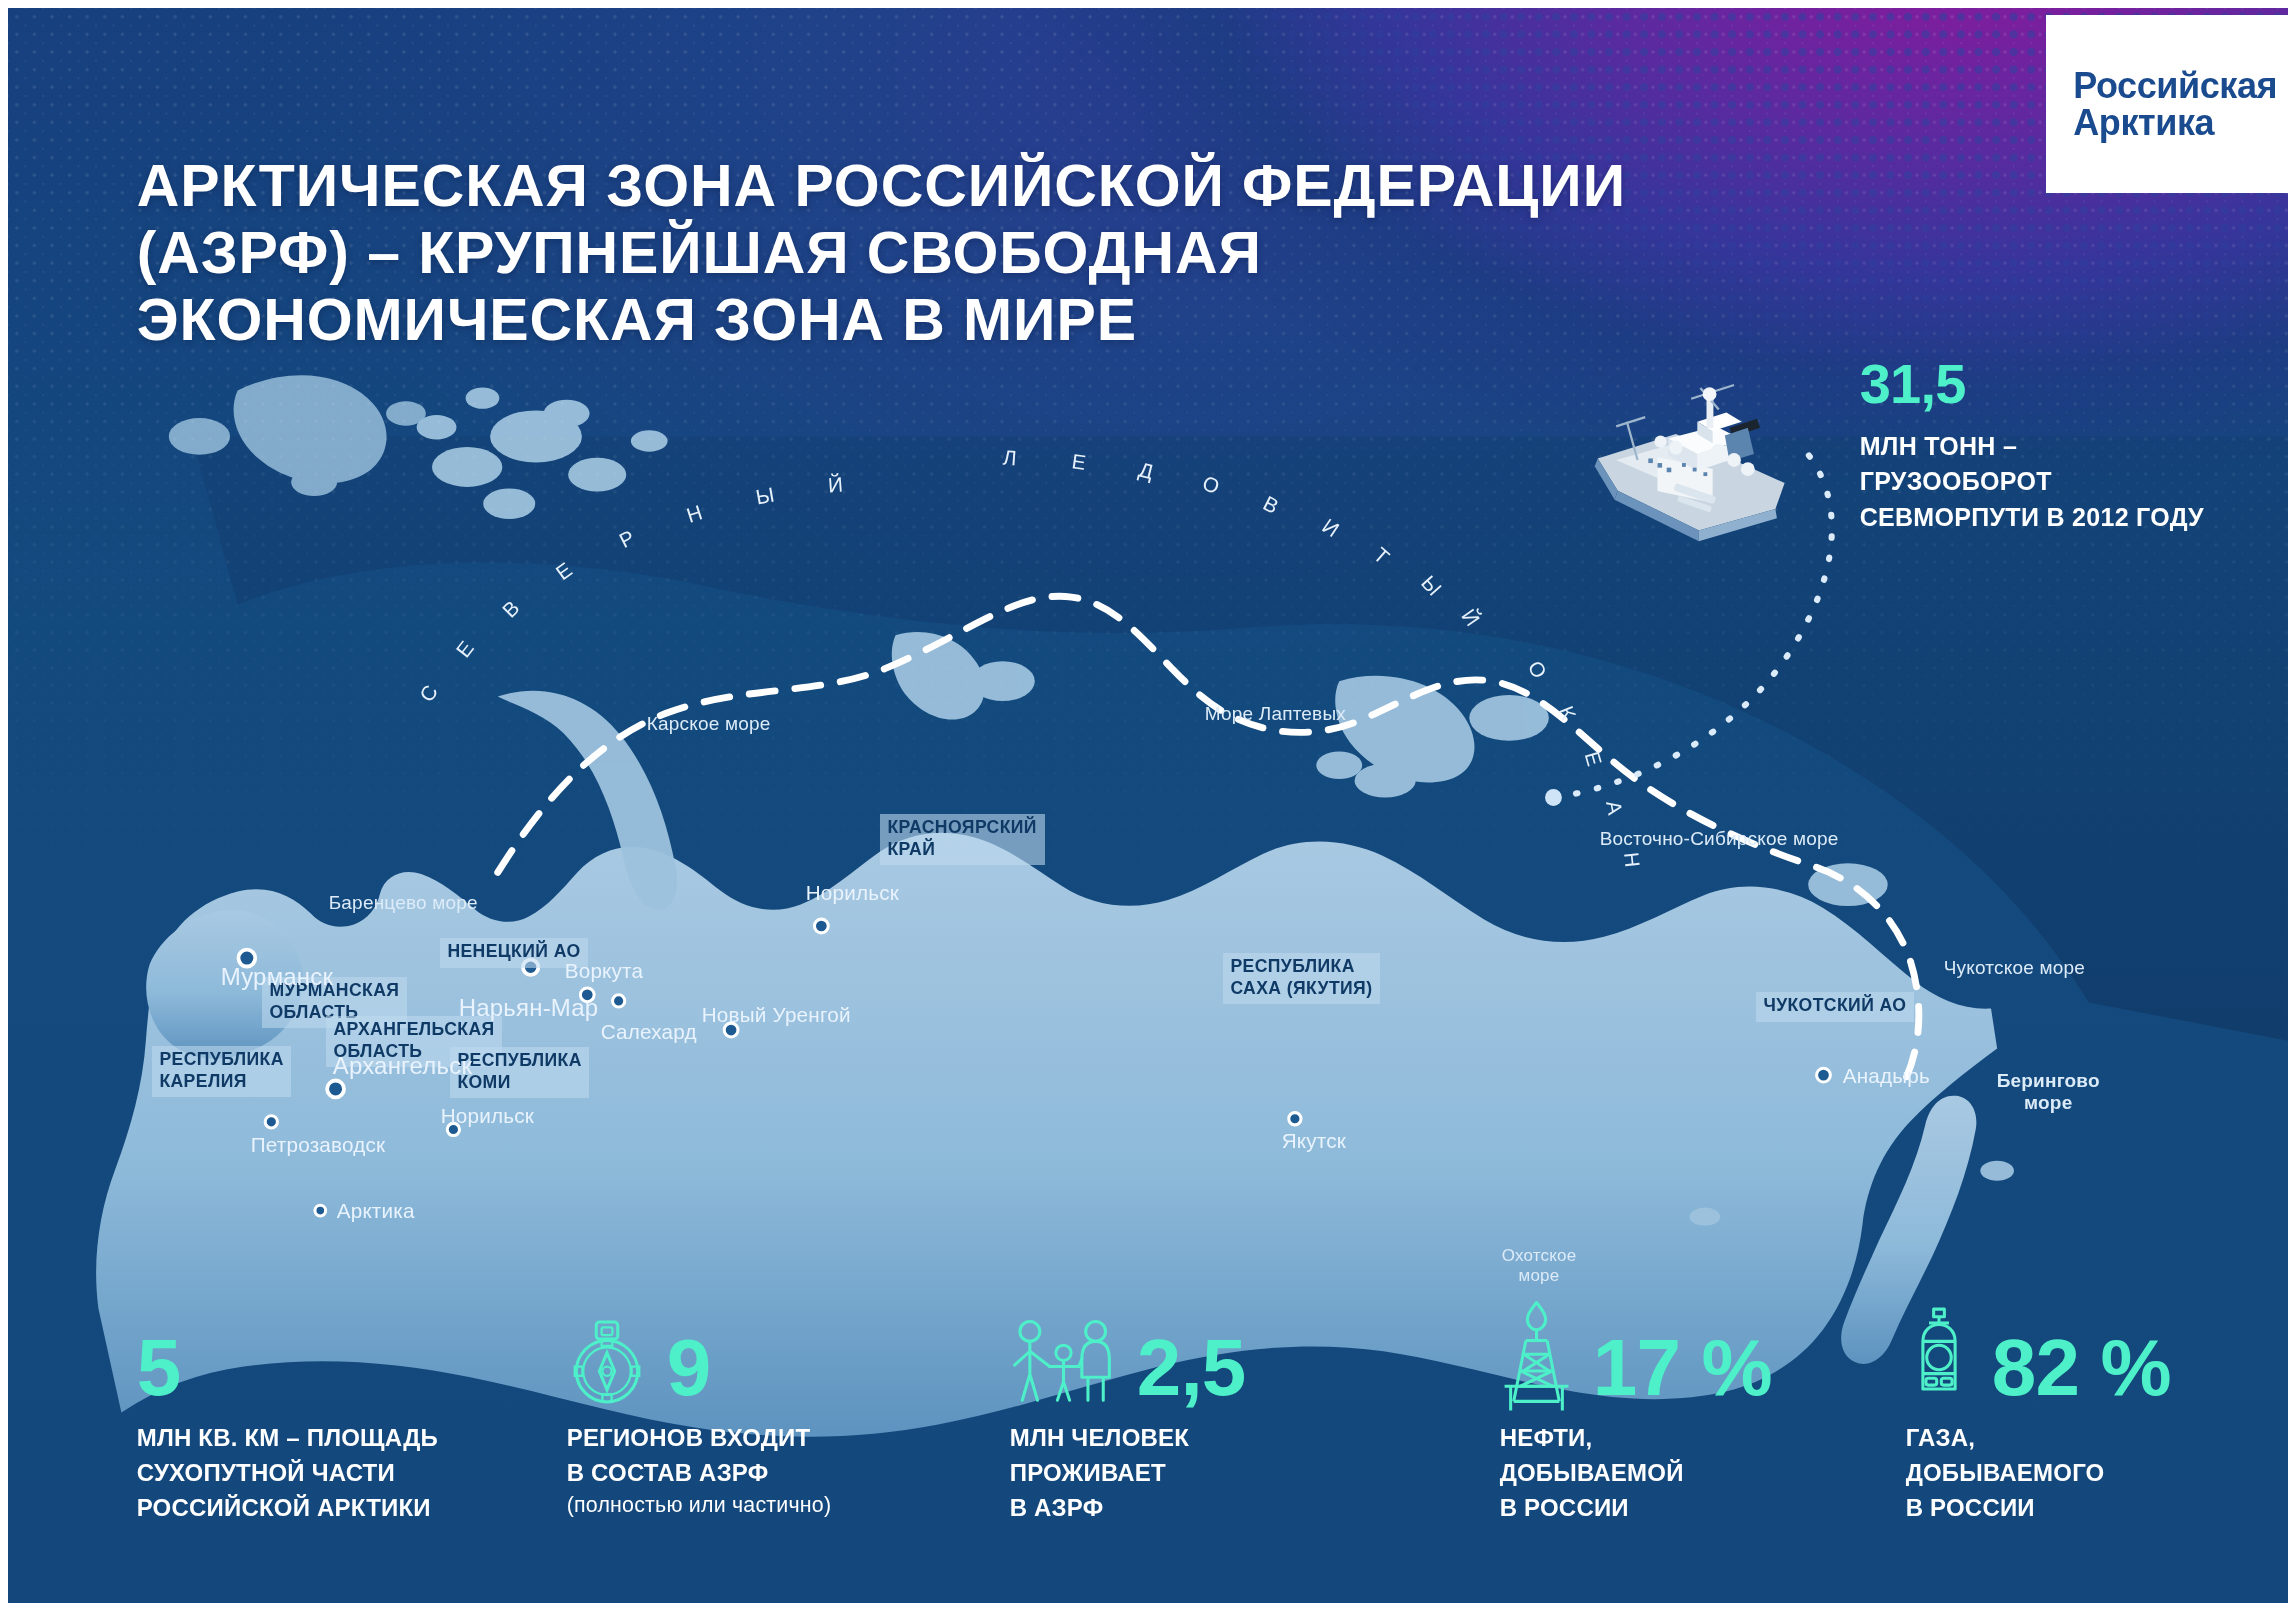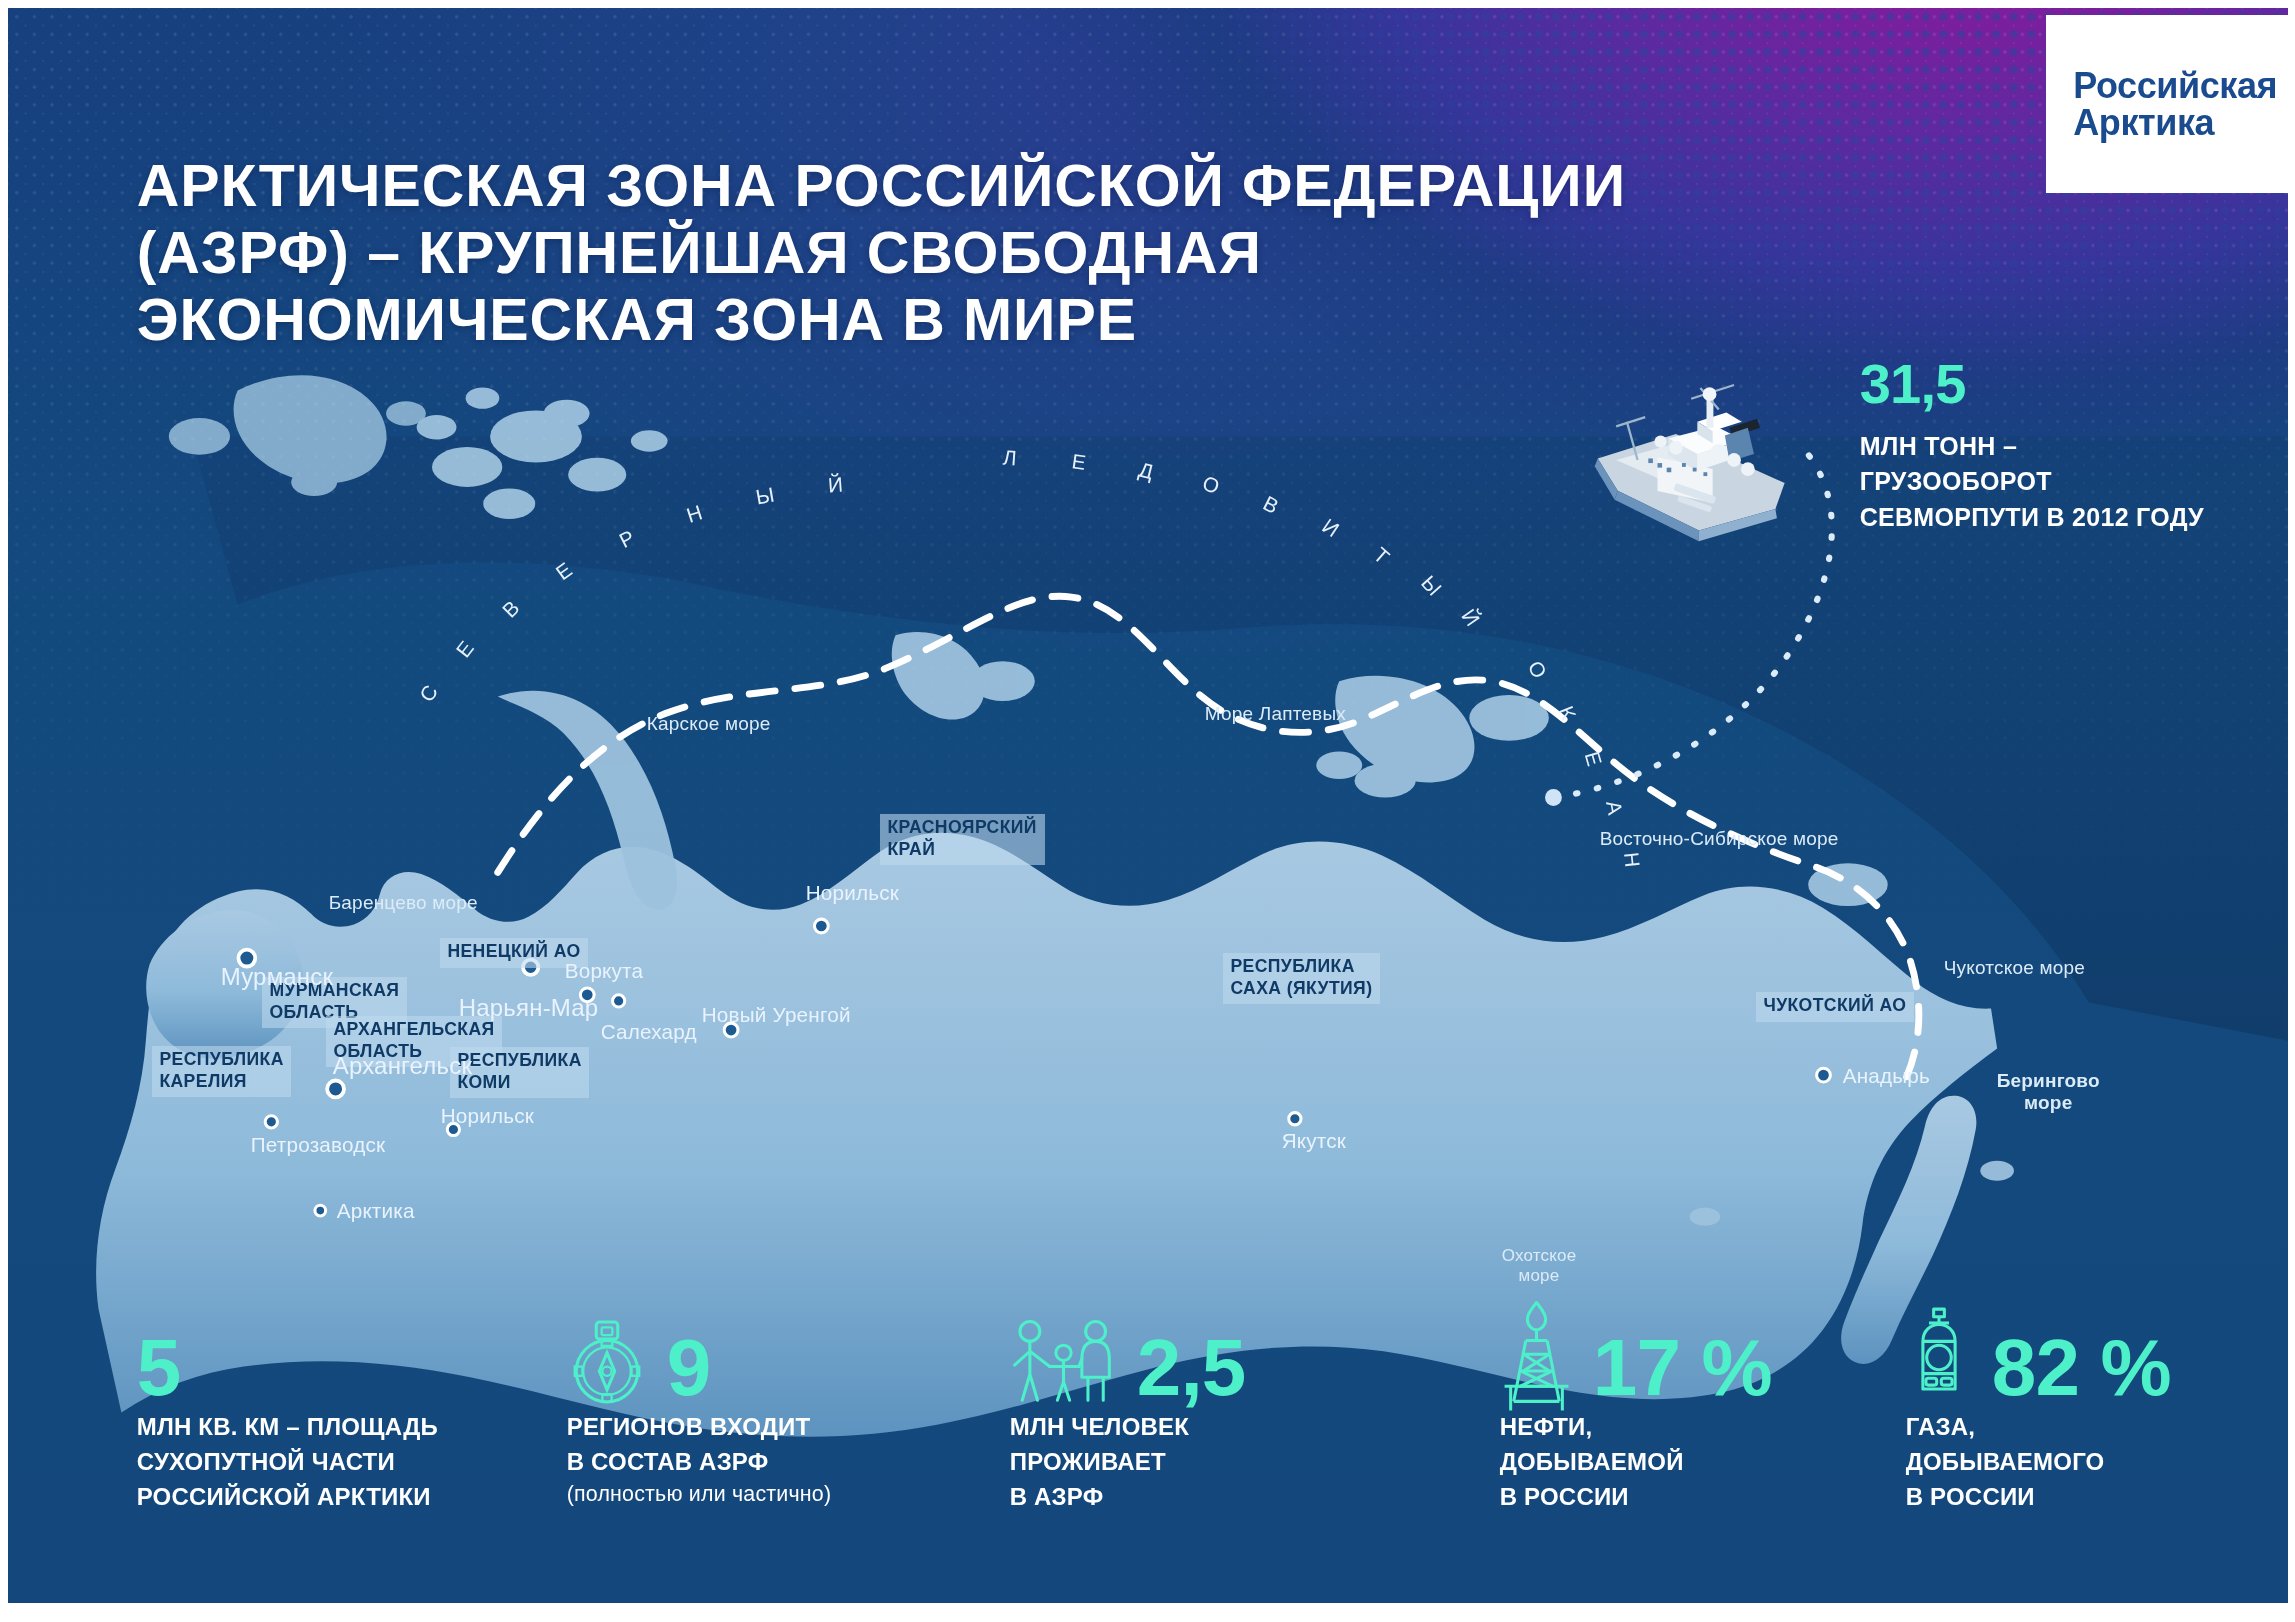--- a/index.html
+++ b/index.html
@@ -89,21 +89,21 @@
     position:absolute; left:0; top:1301px; width:2280px; height:295px;
   }
   .stat { position:absolute; top:0; }
   .stat .head { display:flex; align-items:flex-end; height:96px; }
   .stat .icon { margin-right:20px; display:block; }
   .stat .num {
     color:#4df0c8; font-weight:bold; font-size:80px; line-height:.94;
     letter-spacing:-0.8px; white-space:nowrap;
   }
   .stat .cap {
-    margin-top:4px; color:#ffffff; font-weight:bold; font-size:24px;
+    margin-top:15px; color:#ffffff; font-weight:bold; font-size:24px;
     line-height:1.47; letter-spacing:0.2px; white-space:pre-line;
   }
   .stat .sub {
     color:#ffffff; font-weight:normal; font-size:21.4px; line-height:1.47;
     letter-spacing:0.2px;
   }
 
   .s0 { left:129px; width:383px; }
   .s1 { left:559px; width:367px; }
   .s2 { left:1002px; width:321px; }

